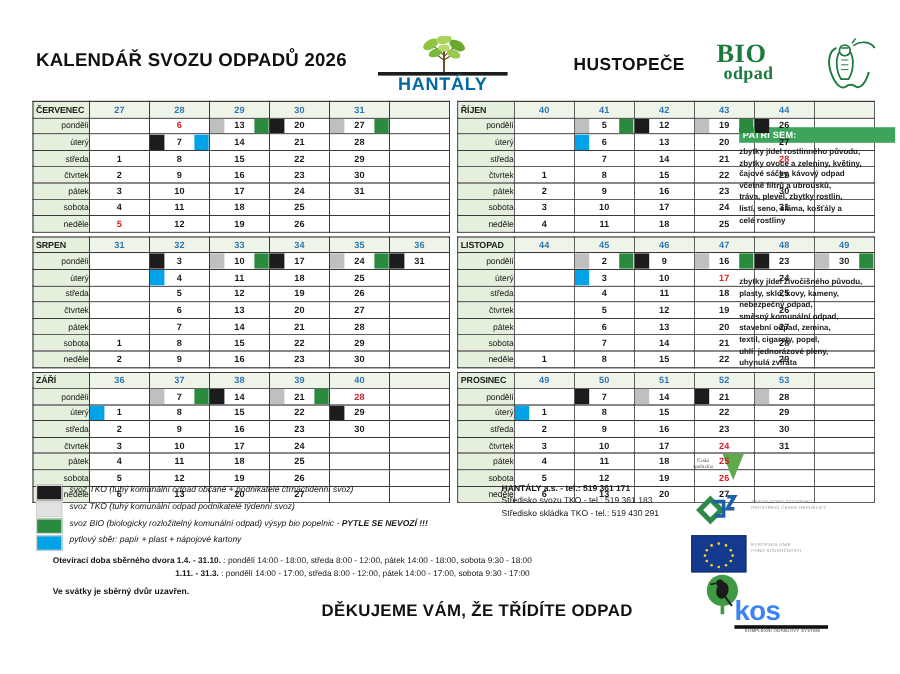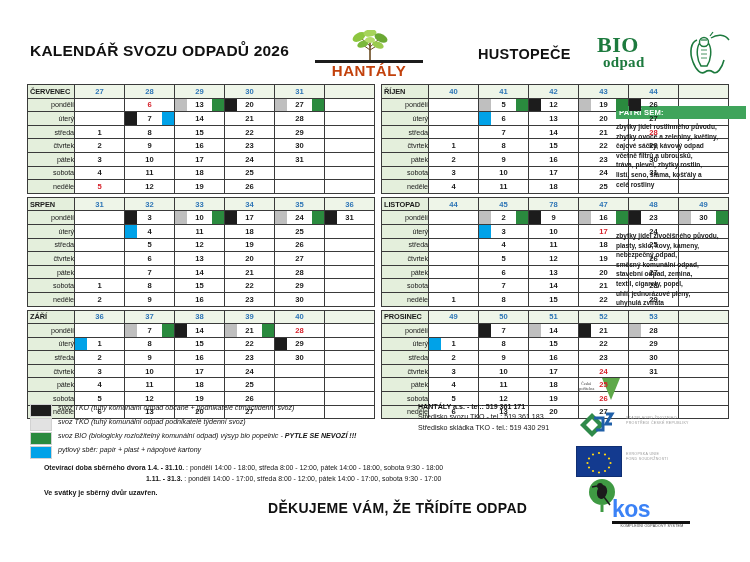--- a/index.html
+++ b/index.html
@@ -16,21 +16,21 @@
   .main-title{
     position:absolute;left:30px;top:14px;
     font-size:15.5px;font-weight:bold;letter-spacing:.2px;color:#111;
     white-space:nowrap;
   }
   .hantaly-logo{position:absolute;left:315px;top:4px;width:110px;height:48px;}
   .hantaly-logo .tree{position:absolute;left:30px;top:-2px;width:52px;height:30px;}
   .hantaly-logo .bar{position:absolute;left:0;top:28px;width:108px;height:3px;background:#1c1c1c;}
   .hantaly-logo .word{
     position:absolute;left:0;top:30px;width:108px;text-align:center;
-    font-size:15px;font-weight:bold;letter-spacing:.6px;color:#c2410c;
+    font-size:15px;font-weight:bold;letter-spacing:.6px;color:#0369a1;
   }
   .city-name{
     position:absolute;left:478px;top:18px;
     font-size:14.5px;font-weight:bold;letter-spacing:.3px;color:#111;
   }
   .bio-logo{position:absolute;left:597px;top:2px;width:150px;height:50px;}
   .bio-logo .bio-word{
     position:absolute;left:0;top:2px;font-size:22px;font-weight:bold;
     color:#1d7a3e;letter-spacing:.5px;font-family:"Liberation Serif","DejaVu Serif",serif;
   }
@@ -330,21 +330,21 @@
           <td class="week daycell">31</td>
           <td class="week daycell">32</td>
           <td class="week daycell">33</td>
           <td class="week daycell">34</td>
           <td class="week daycell">35</td>
           <td class="week daycell">36</td>
           <td class="gap"></td>
           <td class="monthname">LISTOPAD</td>
           <td class="week daycell">44</td>
           <td class="week daycell">45</td>
-          <td class="week daycell">78</td>
+          <td class="week daycell">46</td>
           <td class="week daycell">47</td>
           <td class="week daycell">48</td>
           <td class="week daycell">49</td>
         </tr>
         <tr>
           <td class="dayname">pondělí</td>
           <td class="daycell"><span class="num"></span></td>
           <td class="daycell"><span class="mk mk-l mk-black"></span><span class="num">3</span></td>
           <td class="daycell"><span class="mk mk-l mk-gray"></span><span class="mk mk-r mk-green"></span><span class="num">10</span></td>
           <td class="daycell"><span class="mk mk-l mk-black"></span><span class="num">17</span></td>

